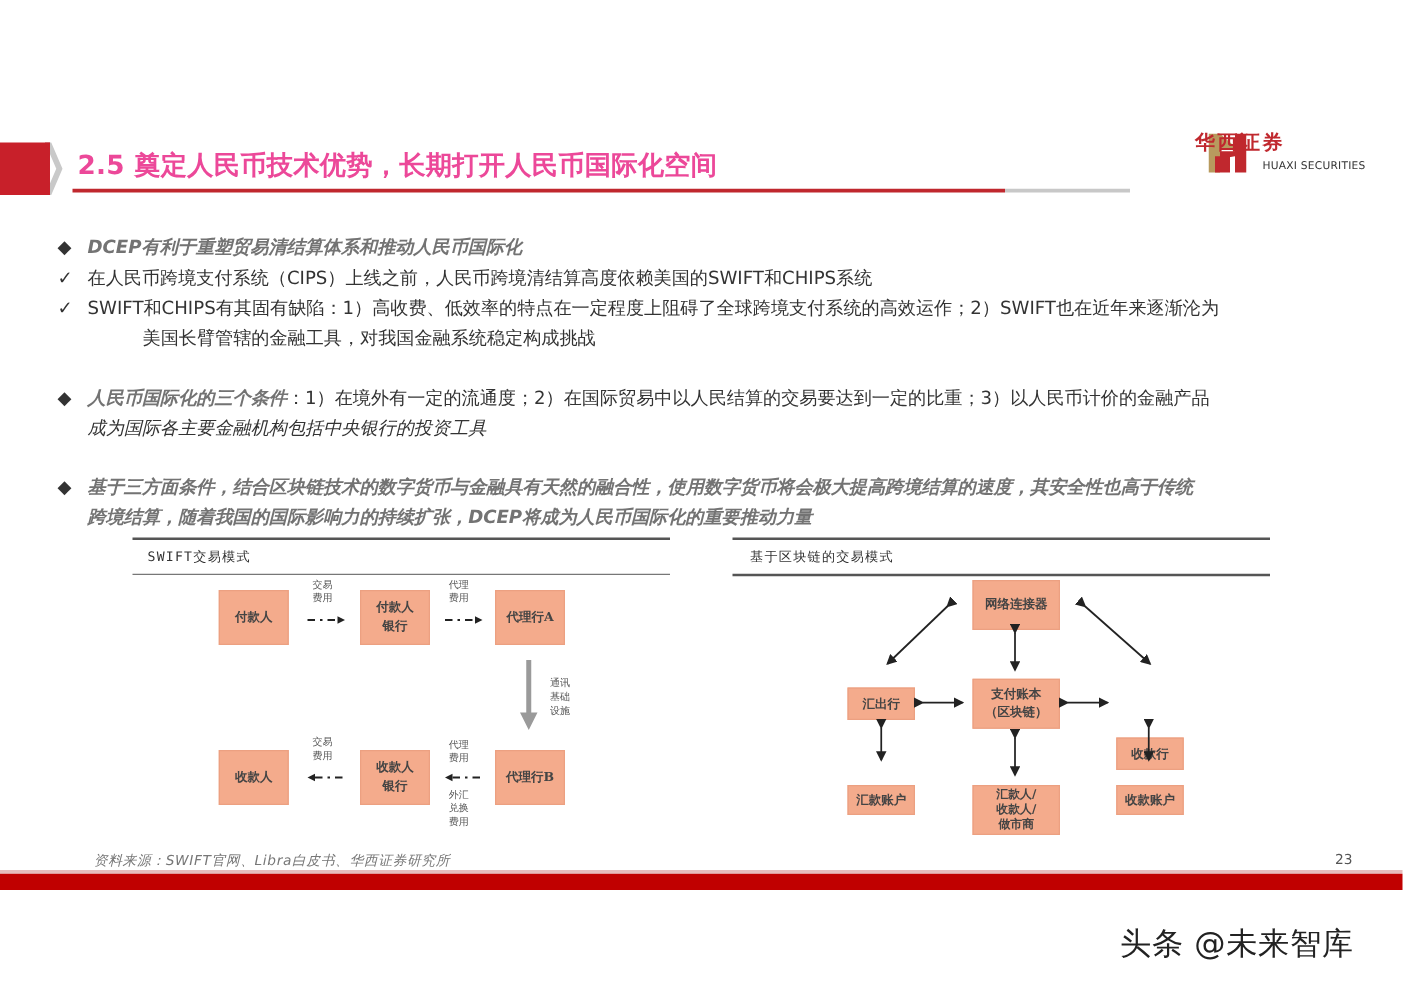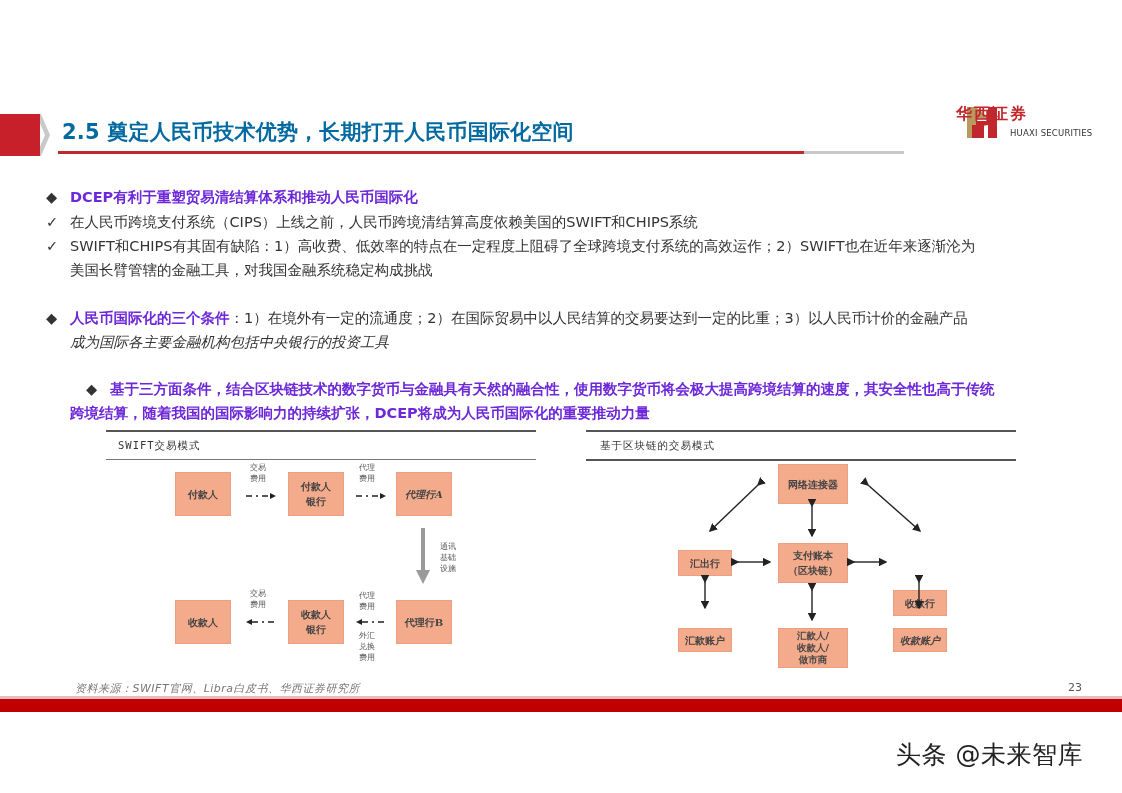--- a/index.html
+++ b/index.html
@@ -3,30 +3,30 @@
 <meta charset="utf-8">
 <style>
   html, body { margin:0; padding:0; }
   body { width:1122px; height:793px; position:relative; background:#ffffff; overflow:hidden;
          font-family: "DejaVu Sans", "Liberation Sans", sans-serif; color:#222; }
   .abs { position:absolute; }
 
   
   .hdr-red { left:0; top:114px; width:40px; height:42px; background:#c8202a; }
   .hdr-chev { left:36px; top:114px; width:14px; height:42px; }
-  .hdr-title { left:62px; top:118px; font-size:21px; font-weight:bold; color:#0369a1; letter-spacing:0.2px; white-space:nowrap; }
+  .hdr-title { left:62px; top:118px; font-size:21px; font-weight:bold; color:#ec4899; letter-spacing:0.2px; white-space:nowrap; }
   .hdr-line-red { left:58px; top:151px; width:746px; height:3px; background:#c0282e; }
   .hdr-line-grey { left:804px; top:151px; width:100px; height:3px; background:#c8c8c8; }
   .logo-cn { left:956px; top:104px; font-size:16px; font-weight:bold; color:#c0282e; letter-spacing:2px; white-space:nowrap; font-family:"DejaVu Serif", serif; }
   .logo-en { left:1010px; top:128px; font-size:8.5px; color:#333; white-space:nowrap; letter-spacing:0.2px; }
 
   
   .line { left:46px; font-size:14.5px; white-space:nowrap; color:#333; }
   .mark { display:inline-block; width:24px; }
-  .b { font-weight:bold; color:#6d28d9; }
+  .b { font-weight:bold; color:#737373;font-style:italic; }
   .indent { left:70px; }
 
   
   .panel-rule { height:2px; background:#555; }
   .panel-rule2 { height:1px; background:#777; }
   .panel-title { font-size:10.5px; color:#333; white-space:nowrap; font-family:"DejaVu Sans Mono", monospace; letter-spacing:1px; }
   .box { background:#f4ab8c; border:1px solid #eca081; display:flex; align-items:center; justify-content:center;
          text-align:center; font-size:10px; font-weight:bold; color:#444; line-height:15px; font-family:"DejaVu Serif", serif; }
   .small { font-size:8px; color:#555; line-height:11px; text-align:center; white-space:pre; font-family:"DejaVu Serif", serif; }
   svg { overflow:visible; }
@@ -62,40 +62,40 @@
 
 <div class="abs line" style="top:188px;">
   <span class="mark">◆</span><span class="b">DCEP有利于重塑贸易清结算体系和推动人民币国际化</span>
 </div>
 <div class="abs line" style="top:213px;">
   <span class="mark">✓</span><span>在人民币跨境支付系统（CIPS）上线之前，人民币跨境清结算高度依赖美国的SWIFT和CHIPS系统</span>
 </div>
 <div class="abs line" style="top:237px;">
   <span class="mark">✓</span><span>SWIFT和CHIPS有其固有缺陷：1）高收费、低效率的特点在一定程度上阻碍了全球跨境支付系统的高效运作；2）SWIFT也在近年来逐渐沦为</span>
 </div>
-<div class="abs line indent" style="top:261px;">美国长臂管辖的金融工具，对我国金融系统稳定构成挑战</div>
+<div class="abs line indent" style="top:261px;margin-left:44px;">美国长臂管辖的金融工具，对我国金融系统稳定构成挑战</div>
 
 <div class="abs line" style="top:309px;">
   <span class="mark">◆</span><span class="b">人民币国际化的三个条件</span><span>：1）在境外有一定的流通度；2）在国际贸易中以人民结算的交易要达到一定的比重；3）以人民币计价的金融产品</span>
 </div>
 <div class="abs line indent" style="top:333px;font-style:italic;">成为国际各主要金融机构包括中央银行的投资工具</div>
 
-<div class="abs line" style="top:380px;margin-left:40px;">
+<div class="abs line" style="top:380px;">
   <span class="mark">◆</span><span class="b">基于三方面条件，结合区块链技术的数字货币与金融具有天然的融合性，使用数字货币将会极大提高跨境结算的速度，其安全性也高于传统</span>
 </div>
 <div class="abs line indent b" style="top:404px;">跨境结算，随着我国的国际影响力的持续扩张，DCEP将成为人民币国际化的重要推动力量</div>
 
 <div class="abs panel-rule" style="left:106px;top:430px;width:430px;"></div>
 <div class="abs panel-title" style="left:118px;top:439px;text-align:right;">SWIFT交易模式</div>
 <div class="abs panel-rule2" style="left:106px;top:459px;width:430px;"></div>
 
 <div class="abs box" style="left:175px;top:472px;width:54px;height:42px;">付款人</div>
 <div class="abs box" style="left:288px;top:472px;width:54px;height:42px;white-space:pre;">付款人
 银行</div>
-<div class="abs box" style="left:396px;top:472px;width:54px;height:42px;font-style:italic;">代理行A</div>
+<div class="abs box" style="left:396px;top:472px;width:54px;height:42px;">代理行A</div>
 
 <div class="abs small" style="left:250px;top:462px;">交易
 费用</div>
 <div class="abs small" style="left:359px;top:462px;">代理
 费用</div>
 <svg class="abs" style="left:246px;top:493px;" width="30" height="6">
   <line x1="0" y1="3" x2="24" y2="3" stroke="#222" stroke-width="1.6" stroke-dasharray="6,4,2,4"></line>
     <polygon points="24,0 30,3 24,6" fill="#222"></polygon>
 </svg>
 <svg class="abs" style="left:356px;top:493px;" width="30" height="6">
@@ -129,30 +129,30 @@
 </svg>
 <svg class="abs" style="left:356px;top:619px;" width="30" height="6">
   <polygon points="6,0 0,3 6,6" fill="#222"></polygon>
     <line x1="6" y1="3" x2="30" y2="3" stroke="#222" stroke-width="1.6" stroke-dasharray="6,4,2,4"></line>
 </svg>
 
 <div class="abs panel-rule" style="left:586px;top:430px;width:430px;"></div>
 <div class="abs panel-title" style="left:600px;top:439px;">基于区块链的交易模式</div>
 <div class="abs panel-rule" style="left:586px;top:459px;width:430px;"></div>
 
-<div class="abs box" style="left:778px;top:464px;width:68px;height:38px;">网络连接器</div>
+<div class="abs box" style="left:778px;top:464px;width:68px;height:38px;font-family:Liberation Mono, monospace;">网络连接器</div>
 <div class="abs box" style="left:778px;top:543px;width:68px;height:38px;white-space:pre;">支付账本
 （区块链）</div>
 <div class="abs box" style="left:678px;top:550px;width:52px;height:24px;">汇出行</div>
 <div class="abs box" style="left:893px;top:550px;width:52px;height:24px;margin-top:40px;">收款行</div>
 <div class="abs box" style="left:678px;top:628px;width:52px;height:22px;">汇款账户</div>
 <div class="abs box" style="left:778px;top:628px;width:68px;height:38px;white-space:pre;font-size:9.5px;line-height:12px;">汇款人/
 收款人/
 做市商</div>
-<div class="abs box" style="left:893px;top:628px;width:52px;height:22px;font-style:italic;">收款账户</div>
+<div class="abs box" style="left:893px;top:628px;width:52px;height:22px;">收款账户</div>
 
 <svg class="abs" style="left:586px;top:460px;" width="436" height="230">
   <defs>
     <marker id="ah" markerWidth="6" markerHeight="6" refX="5" refY="3" orient="auto">
       <polygon points="0,0 6,3 0,6" fill="#222"></polygon>
     </marker>
   </defs>
   <g stroke="#222" stroke-width="1.4" fill="none">
 
     <line x1="172" y1="25" x2="124" y2="71" marker-start="url(#ah)" marker-end="url(#ah)"></line>

